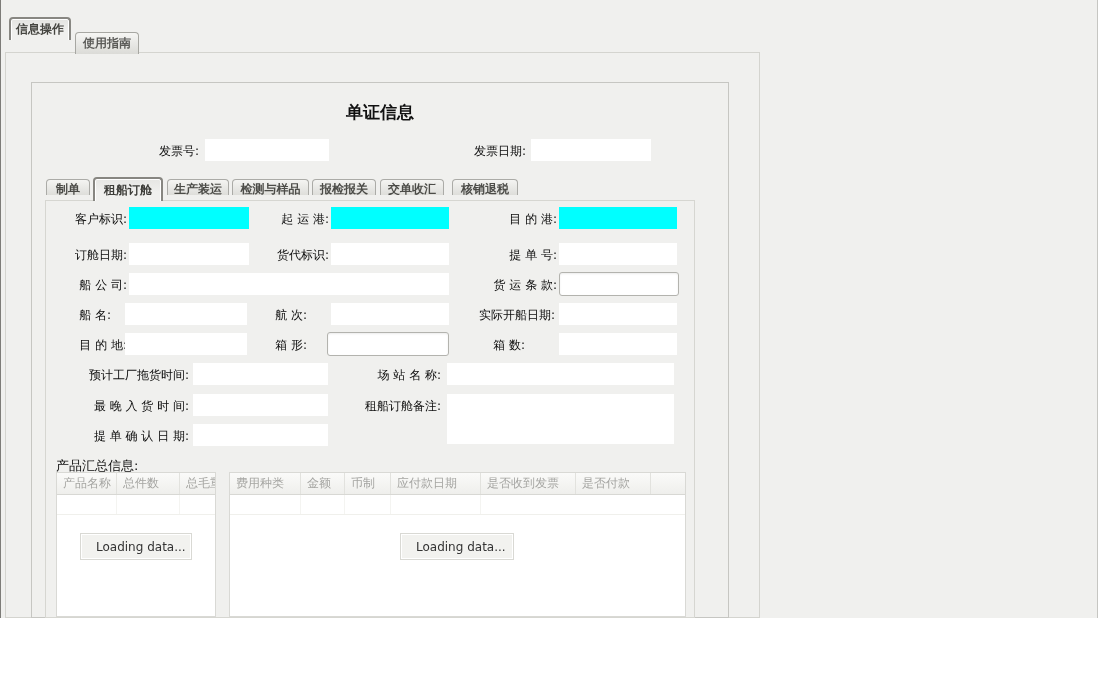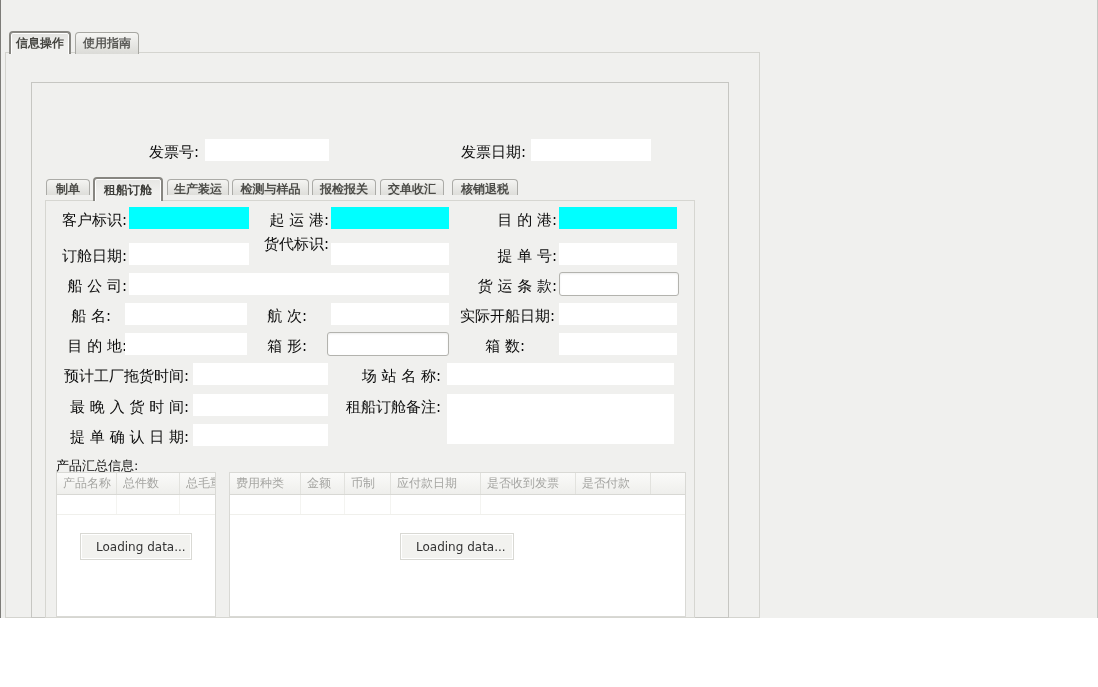--- a/index.html
+++ b/index.html
@@ -19,40 +19,40 @@
     border-radius:50%; border:1px solid #8e2c18;
     background:radial-gradient(circle at 35% 30%, #f5a28f, #ea6a4f 45%, #d94e33 75%, #c13d26);
     color:#431408; font-size:11px; font-weight:bold; text-align:center; line-height:17px;
     cursor:default; box-shadow:0 1px 1px rgba(0,0,0,.4); }
 
   
   .tab { position:absolute; top:32px; height:22px; line-height:20px; text-align:center;
     font-size:12px; font-weight:bold; color:#5b5b58;
     border:1px solid #a7a7a2; border-bottom:none; border-radius:4px 4px 0 0;
     background:linear-gradient(#f6f6f4,#dbdbd7); z-index:3; }
-  .tab.active { top:31px; height:23px; color:#454540;
+  .tab.active { top:17px; height:23px; color:#454540;
     border:2px solid #8887823; border:2px solid #888782; border-bottom:none;
     background:linear-gradient(#e3e3e0,#f0f0ee 55%);
     box-shadow:inset 0 1px 0 #ffffff, inset 1px 0 0 #ffffff, inset -1px 0 0 #ffffff;
     z-index:5; }
   #tab-info { left:8px; width:62px; }
   #tab-guide { left:74px; width:64px; }
 
   
   .tabpanel-body { position:absolute; left:4px; top:52px; width:755px; height:566px;
     border:1px solid #d4d4cf; background:#f0f0ee; z-index:1; }
 
   
   .main-panel { position:absolute; left:30px; top:82px; width:698px; height:536px;
     border:1px solid #c6c6c2; background:#f0f0ee; z-index:2; }
 
   .doc-title { position:absolute; left:30px; top:101px; width:698px; text-align:center;
     font-size:17px; font-weight:bold; color:#111; z-index:4; }
 
-  .fld-label { position:absolute; font-size:15px; color:#0c0c0c; text-align:right;
+  .fld-label { position:absolute; font-size:12px; color:#0c0c0c; text-align:right;
     white-space:nowrap; z-index:4; }
   .inp { position:absolute; border:none; background:#ffffff; height:22px; z-index:4;
     font-size:12px; padding:0 4px; color:#222; outline:none; }
   .inp.cyan { background:#00ffff; }
   .inp.bordered { border:1px solid #b3b3ae; border-radius:3px; height:24px;
     box-shadow:inset 0 1px 2px rgba(0,0,0,.08); }
   textarea.inp { resize:none; padding:2px 4px; }
 
   
   .subtab { position:absolute; top:179px; height:16px; line-height:19px; text-align:center;
@@ -98,20 +98,21 @@
 <body>
 
 <div id="window">
 
 
   <div class="tab active" id="tab-info">信息操作</div>
   <div class="tab" id="tab-guide">使用指南</div>
   <div class="tabpanel-body"></div>
 
   <div class="main-panel"></div>
+  <div class="doc-title">单证信息</div>
 
   <div class="fld-label" style="left:120px;top:143px;width:78px;">发票号:</div>
   <input class="inp" style="left: 204px; top: 139px; width: 124px;" value="">
   <div class="fld-label" style="left:440px;top:143px;width:85px;">发票日期:</div>
   <input class="inp" style="left: 530px; top: 139px; width: 120px;" value="">
 
   <div class="subtab" id="st-0">制单</div>
   <div class="subtab active" id="st-1">租船订舱</div>
   <div class="subtab" id="st-2">生产装运</div>
   <div class="subtab" id="st-3">检测与样品</div>
@@ -122,21 +123,21 @@
 
   <div class="fld-label" style="left:40px;top:211px;width:86px;">客户标识:</div>
   <input class="inp cyan" style="left: 128px; top: 207px; width: 120px;" value="">
   <div class="fld-label" style="left:240px;top:211px;width:88px;">起 运 港:</div>
   <input class="inp cyan" style="left: 330px; top: 207px; width: 118px;" value="">
   <div class="fld-label" style="left:466px;top:211px;width:90px;">目 的 港:</div>
   <input class="inp cyan" style="left: 558px; top: 207px; width: 118px;" value="">
 
   <div class="fld-label" style="left:40px;top:247px;width:86px;">订舱日期:</div>
   <input class="inp" style="left: 128px; top: 243px; width: 120px;" value="">
-  <div class="fld-label" style="left:240px;top:235px;width:88px;">货代标识:</div>
+  <div class="fld-label" style="left:240px;top:247px;width:88px;">货代标识:</div>
   <input class="inp" style="left: 330px; top: 243px; width: 118px;" value="">
   <div class="fld-label" style="left:466px;top:247px;width:90px;">提 单 号:</div>
   <input class="inp" style="left: 558px; top: 243px; width: 118px;" value="">
 
   <div class="fld-label" style="left:40px;top:277px;width:86px;">船 公 司:</div>
   <input class="inp" style="left: 128px; top: 273px; width: 320px;" value="">
   <div class="fld-label" style="left:436px;top:277px;width:120px;">货 运 条 款:</div>
   <input class="inp bordered" style="left: 558px; top: 272px; width: 120px;" value="">
 
   <div class="fld-label" style="left:40px;top:307px;width:70px;">船 名:</div>

